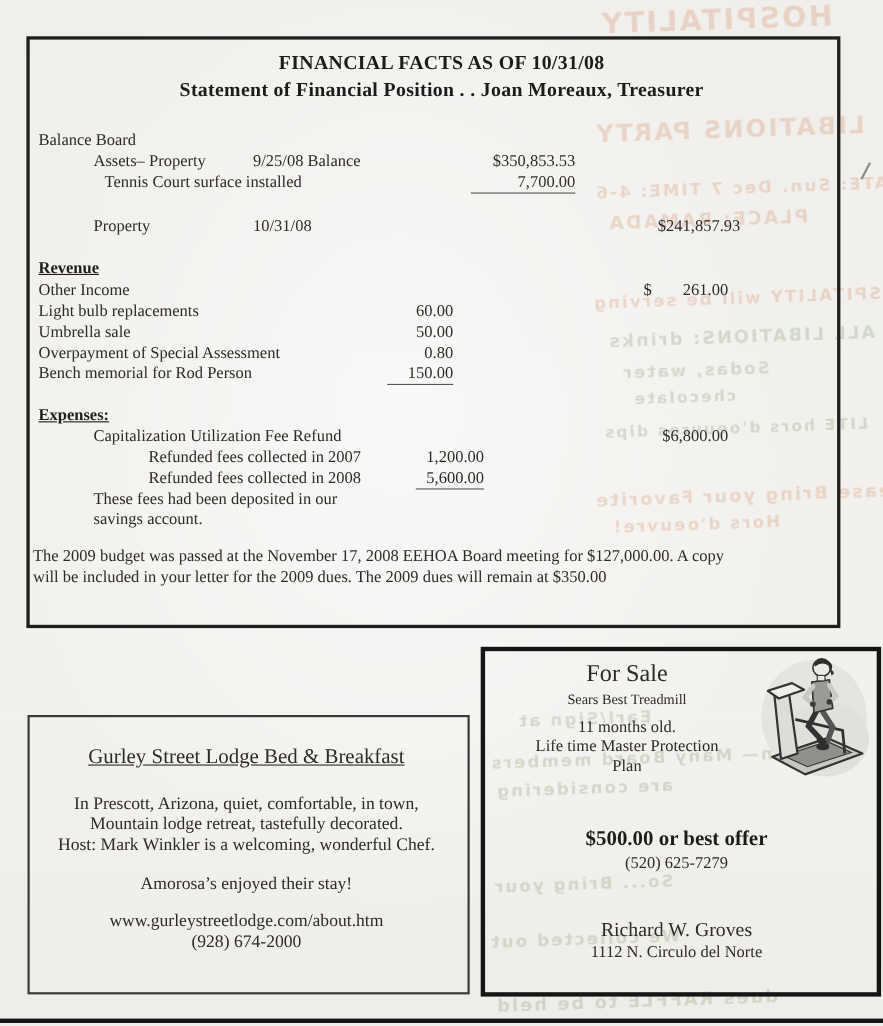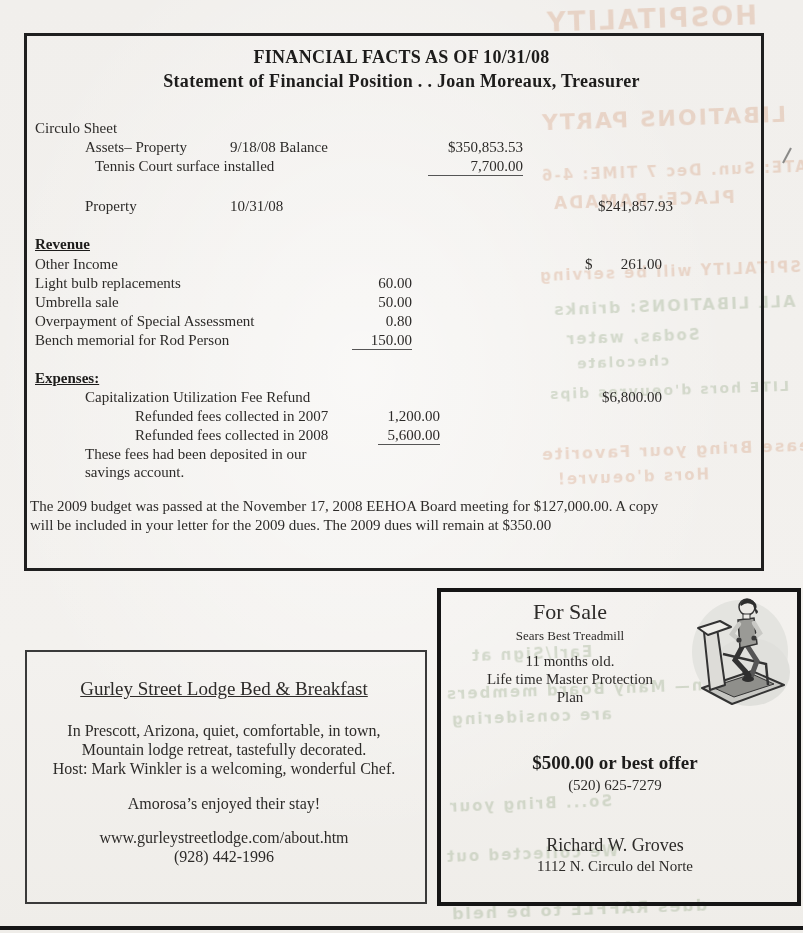--- a/index.html
+++ b/index.html
@@ -82,24 +82,24 @@
   <span class="bleed green" style="left:445px;top:845px;font-size:15px;">We collected out</span>
   <span class="bleed green" style="left:450px;top:900px;font-size:16px;">dues RAFFLE to be held</span>
 
   <div class="abs stray-mark"></div>
 
   <div class="abs fin-box"></div>
 
   <div class="abs fin-title" style="top:47px;">FINANCIAL FACTS AS OF 10/31/08</div>
   <div class="abs fin-title" style="top:71px;">Statement of Financial Position . .  Joan Moreaux, Treasurer</div>
 
-  <div class="abs line" style="left:35px;top:120px;">Circulo Sheet</div>
+  <div class="abs line" style="left:35px;top:120px;">Balance Board</div>
 
   <div class="abs line" style="left:85px;top:139px;">Assets– Property</div>
-  <div class="abs line" style="left:230px;top:139px;">9/18/08 Balance</div>
+  <div class="abs line" style="left:230px;top:139px;">9/25/08 Balance</div>
   <div class="abs line num" style="left:380px;top:139px;width:143px;">$350,853.53</div>
 
   <div class="abs line" style="left:95px;top:158px;">Tennis Court surface installed</div>
   <div class="abs line num sumline" style="left:428px;top:158px;width:95px;">7,700.00</div>
 
   <div class="abs line" style="left:85px;top:198px;">Property</div>
   <div class="abs line" style="left:230px;top:198px;">10/31/08</div>
   <div class="abs line num" style="left:530px;top:198px;width:143px;">$241,857.93</div>
 
   <div class="abs line bold uline" style="left:35px;top:236px;">Revenue</div>
@@ -137,21 +137,21 @@
   <div class="abs line" style="left:30px;top:498px;">The 2009 budget was passed at the November 17, 2008 EEHOA Board meeting for $127,000.00.  A copy</div>
   <div class="abs line" style="left:30px;top:517px;">will be included in your letter for the 2009 dues.  The 2009 dues will remain at $350.00</div>
 
   <div class="abs ad-lodge"></div>
   <div class="abs line center" style="left:25px;top:678px;width:398px;font-size:19px;text-decoration:underline;">Gurley Street Lodge Bed &amp; Breakfast</div>
   <div class="abs line center" style="left:25px;top:722px;width:398px;font-size:16px;">In Prescott, Arizona, quiet, comfortable, in town,</div>
   <div class="abs line center" style="left:25px;top:741px;width:398px;font-size:16px;">Mountain lodge retreat, tastefully decorated.</div>
   <div class="abs line center" style="left:25px;top:760px;width:398px;font-size:16px;">Host:  Mark Winkler is a welcoming, wonderful Chef.</div>
   <div class="abs line center" style="left:25px;top:795px;width:398px;font-size:16px;">Amorosa’s enjoyed their stay!</div>
   <div class="abs line center" style="left:25px;top:829px;width:398px;font-size:16px;">www.gurleystreetlodge.com/about.htm</div>
-  <div class="abs line center" style="left:25px;top:848px;width:398px;font-size:16px;">(928) 442-1996</div>
+  <div class="abs line center" style="left:25px;top:848px;width:398px;font-size:16px;">(928) 674-2000</div>
 
   <div class="abs ad-tread"></div>
   <div class="abs line center" style="left:445px;top:599px;width:250px;font-size:22px;">For Sale</div>
   <div class="abs line center" style="left:445px;top:628px;width:250px;font-size:13px;">Sears Best Treadmill</div>
   <div class="abs line center" style="left:445px;top:653px;width:250px;font-size:15px;">11 months old.</div>
   <div class="abs line center" style="left:445px;top:671px;width:250px;font-size:15px;">Life time Master Protection</div>
   <div class="abs line center" style="left:445px;top:689px;width:250px;font-size:15px;">Plan</div>
   <div class="abs line center bold" style="left:441px;top:752px;width:348px;font-size:19px;">$500.00 or best offer</div>
   <div class="abs line center" style="left:441px;top:777px;width:348px;font-size:15px;">(520) 625-7279</div>
   <div class="abs line center" style="left:441px;top:835px;width:348px;font-size:18px;">Richard W. Groves</div>

